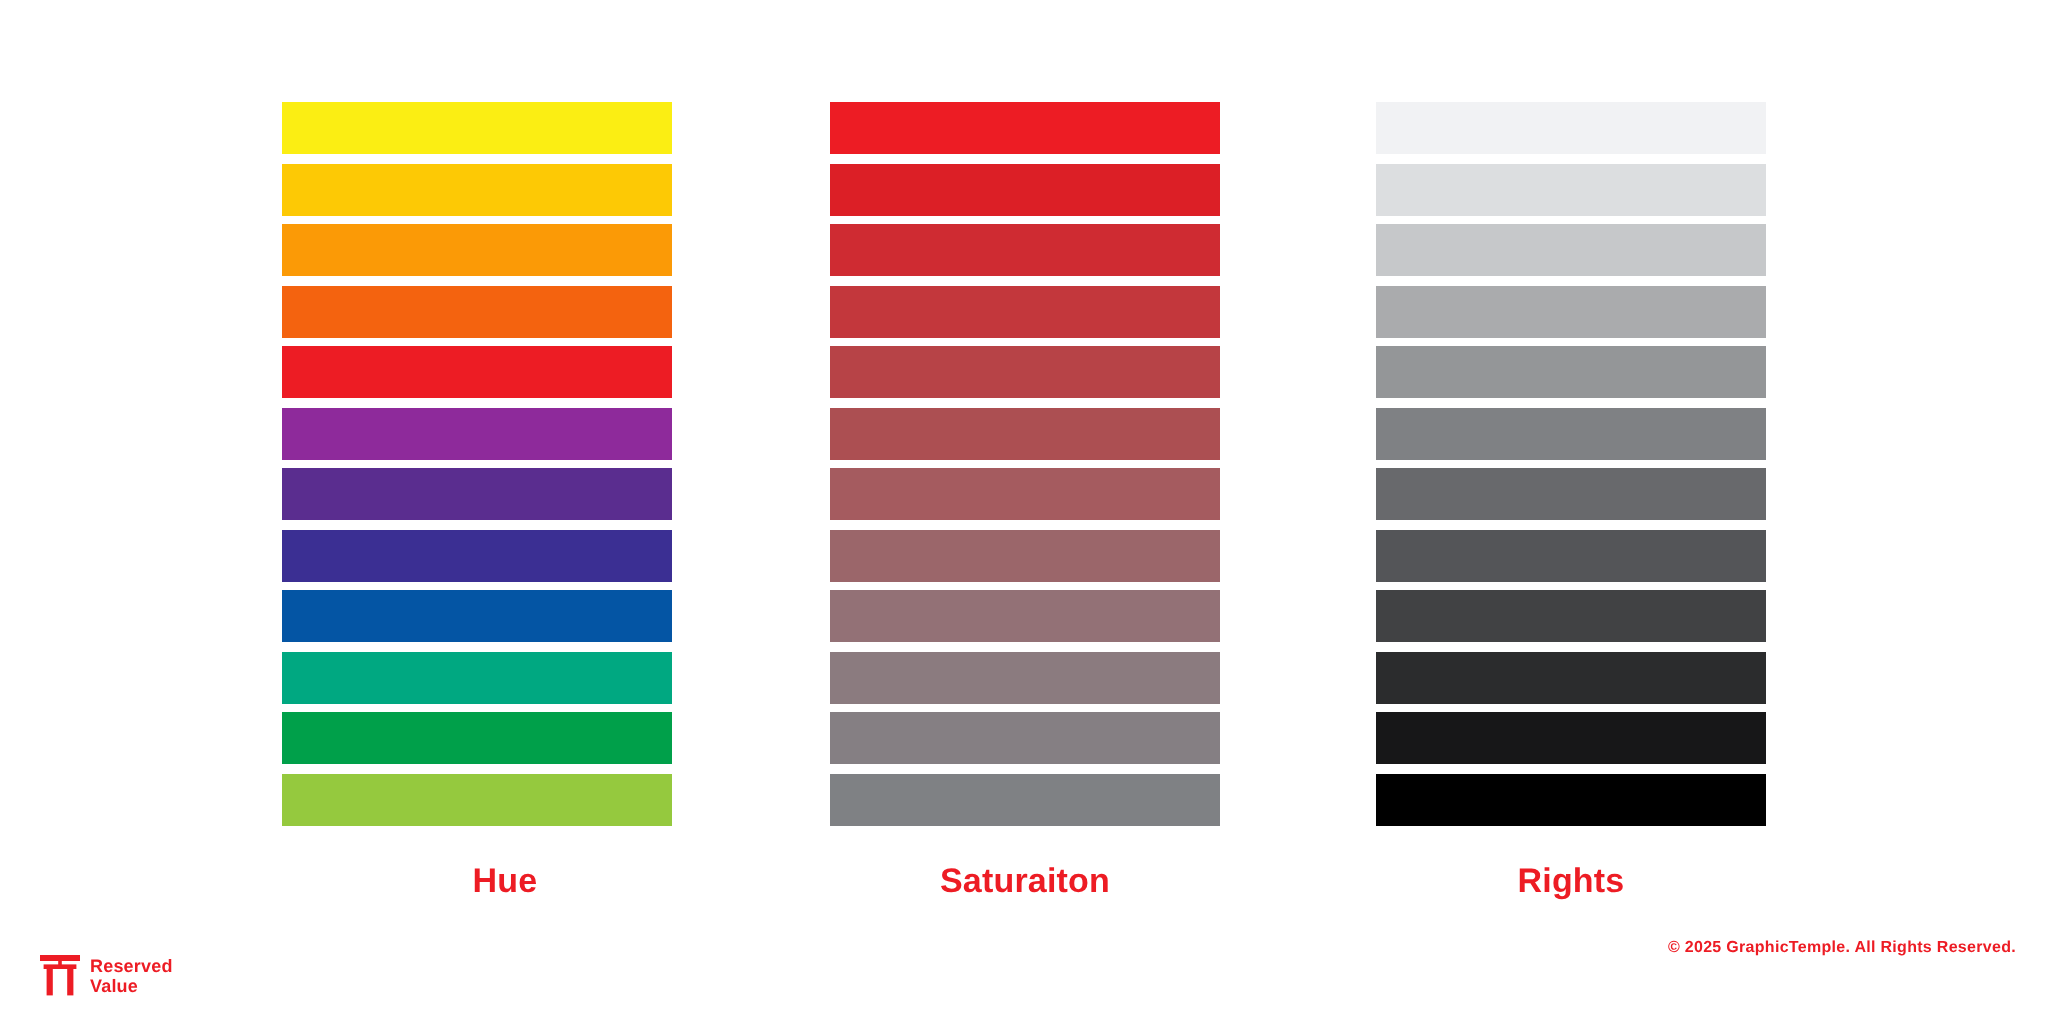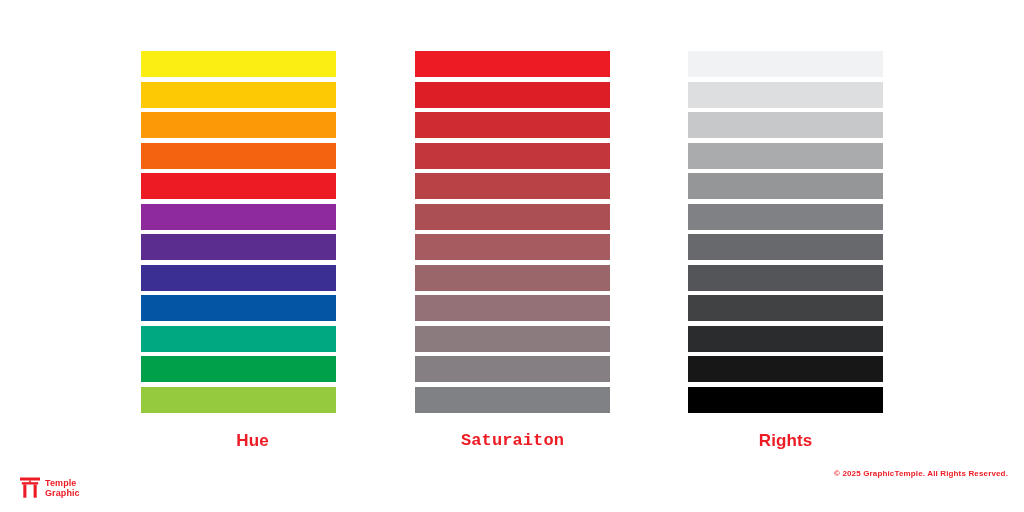--- a/index.html
+++ b/index.html
@@ -46,21 +46,21 @@
     top: 430px;
     width: 195px;
     text-align: center;
     color: #ed1c24;
     font-size: 17px;
     font-weight: bold;
     letter-spacing: 0.1px;
     line-height: 22px;
   }
   .caption.col-0 { left: 155px; }
-  .caption.col-1 { left: 415px; font-family: Liberation Mono, monospace; }
+  .caption.col-1 { left: 415px; }
   .caption.col-2 { left: 688px; }
 
   
   #footer-logo {
     position: absolute;
     left: 20px;
     bottom: 14px;
     display: flex;
     align-items: center;
     gap: 5px;
@@ -144,18 +144,18 @@
 
 <div id="footer-logo">
   <svg class="mark" viewBox="0 0 20 21">
     <rect x="0" y="0.5" width="20" height="3" fill="#ed1c24"></rect>
     <rect x="1.8" y="5.2" width="16.4" height="2.3" fill="#ed1c24"></rect>
     <rect x="9.1" y="3.5" width="1.8" height="2" fill="#ed1c24"></rect>
     <rect x="3.3" y="7.5" width="3.1" height="13.2" fill="#ed1c24"></rect>
     <rect x="13.6" y="7.5" width="3.1" height="13.2" fill="#ed1c24"></rect>
   </svg>
   <div class="wordmark">
-    <div>Temple</div>
-    <div>Graphic</div>
+    <div>Reserved</div>
+    <div>Value</div>
   </div>
 </div>
 
 <div id="copyright">© 2025 GraphicTemple. All Rights Reserved.</div>
 
 </body></html>

